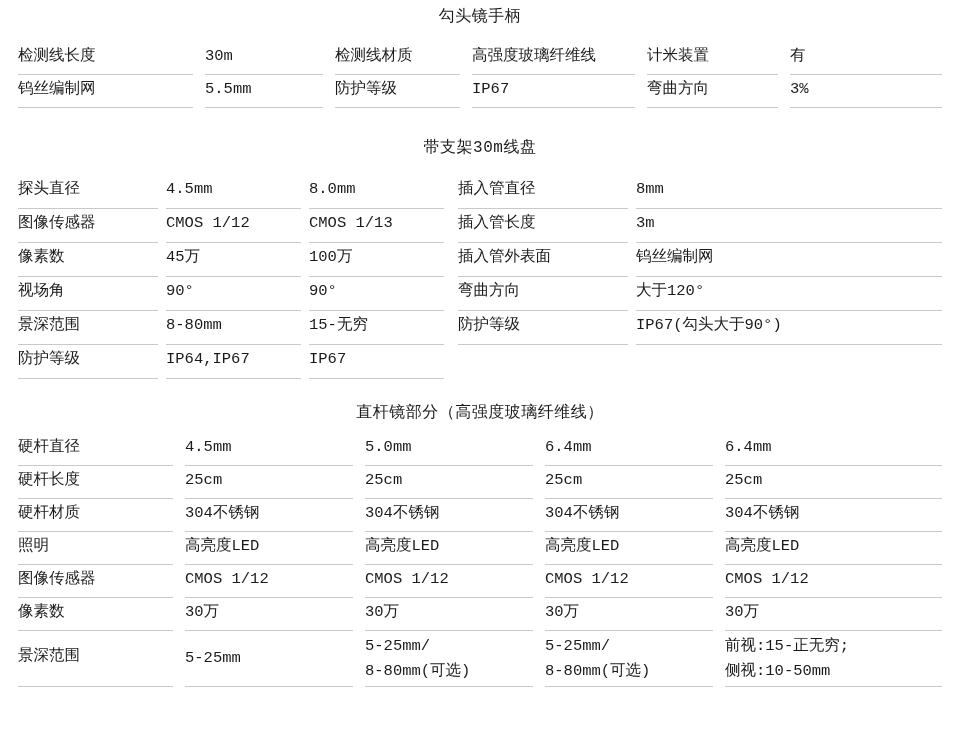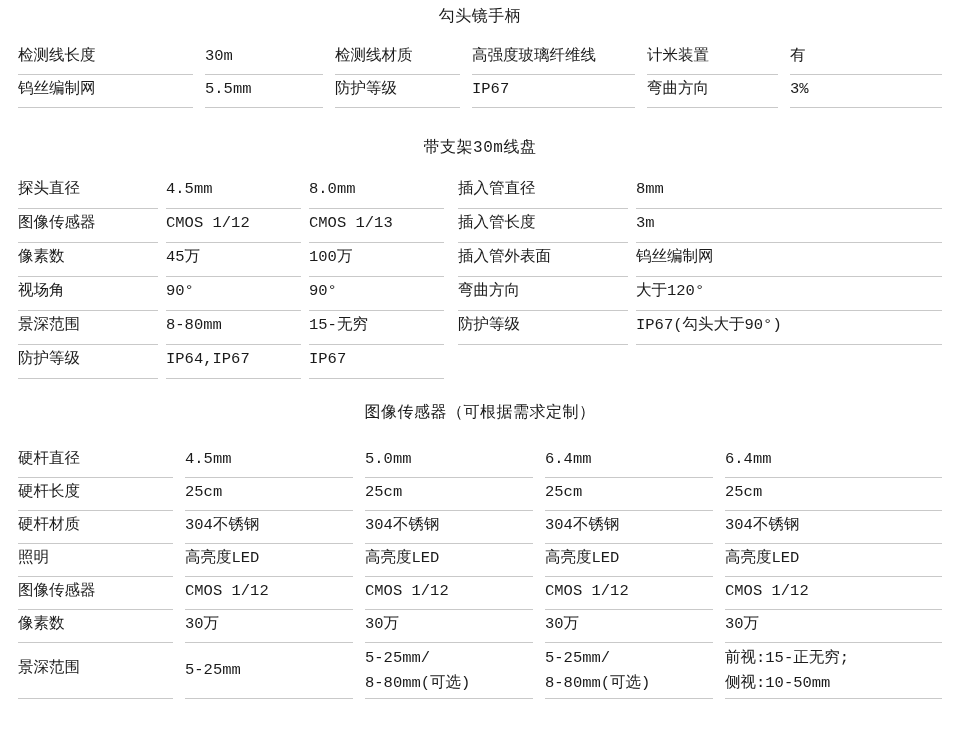--- a/index.html
+++ b/index.html
@@ -80,21 +80,21 @@
   #block2 td { height: 34px; }
 
   
   #block3 {
     position: absolute;
     left: 0;
     top: 402px;
     width: 960px;
   }
   #block3 .section-title { margin-top: 0; }
-  #block3 table { margin-top: 22px; }
+  #block3 table { margin-top: 10px; }
   #block3 td { height: 33px; }
   #block3 td.tall { height: 56px; }
   .two-line { display: block; }
   .two-line span { display: block; line-height: 1.55; }
 </style>
 </head>
 <body>
 
 <div class="page">
 
@@ -404,21 +404,21 @@
         <td></td>
         <td></td>
         <td></td>
         <td></td>
       </tr>
     </tbody>
       </table>
   </div>
 
   <div id="block3">
-    <div class="section-title">图像传感器（可根据需求定制）</div>
+    <div class="section-title">直杆镜部分（高强度玻璃纤维线）</div>
     <table class="spec-table">
       <colgroup>
         <col style="width:18px">
         <col style="width:155px">
         <col style="width:12px">
         <col style="width:168px">
         <col style="width:12px">
         <col style="width:168px">
         <col style="width:12px">
         <col style="width:168px">

